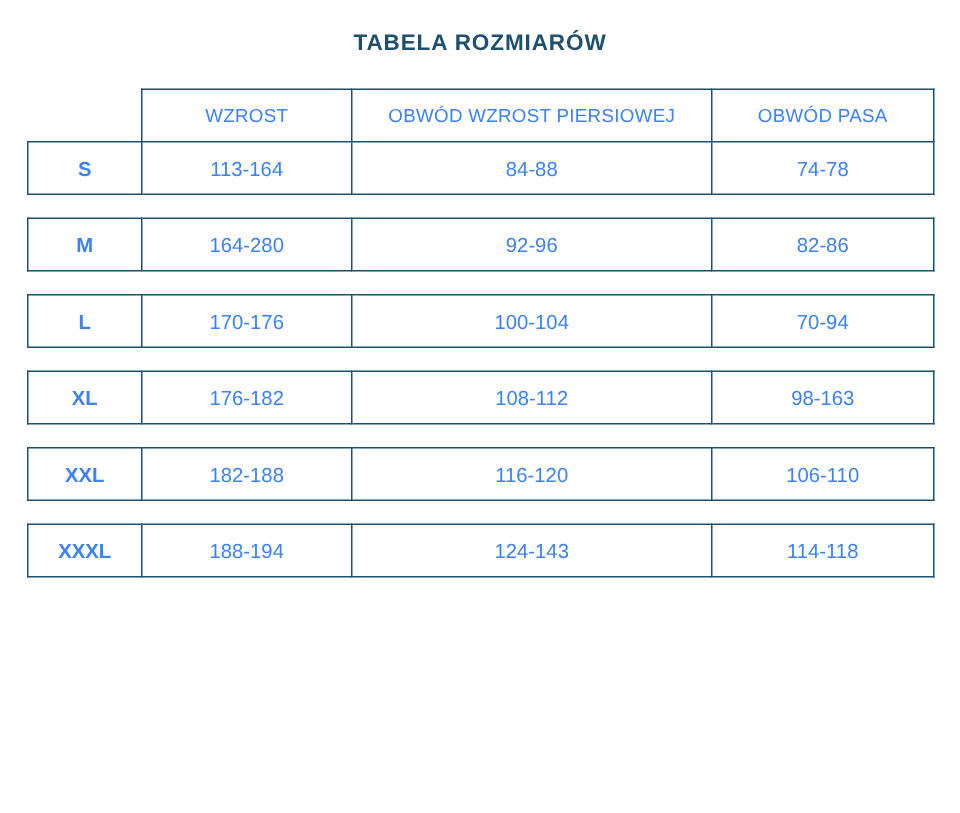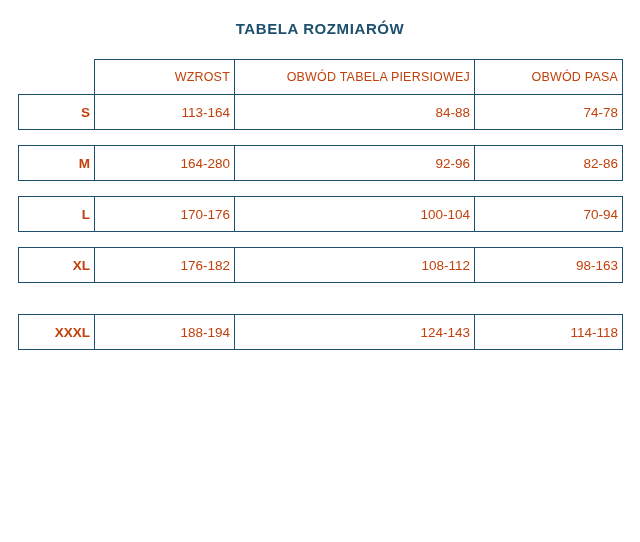--- a/index.html
+++ b/index.html
@@ -33,24 +33,24 @@
     margin: 22px 18px 0 18px;
   }
   table.size-table {
     width: 604px;
     border-collapse: collapse;
     table-layout: fixed;
   }
   table.size-table td {
     border: 1px solid #1d4f6e;
     height: 35px;
-    text-align: right;
+    text-align: center;
     vertical-align: middle;
     font-size: 13.5px;
-    color: #c2410c;
+    color: #3b82f6;
     padding: 0 4px;
     box-sizing: border-box;
   }
   
   col.c0 { width: 76px; }
   col.c1 { width: 140px; }
   col.c2 { width: 240px; }
   col.c3 { width: 148px; }
 
   
@@ -88,21 +88,21 @@
       <colgroup>
         <col class="c0">
           <col class="c1">
           <col class="c2">
           <col class="c3">
       </colgroup>
       <tbody>
         <tr class="head">
           <td class="corner"></td>
           <td class="head-cell">WZROST</td>
-          <td class="head-cell">OBWÓD TABELA PIERSIOWEJ</td>
+          <td class="head-cell">OBWÓD WZROST PIERSIOWEJ</td>
           <td class="head-cell">OBWÓD PASA</td>
         </tr>
 
         <tr>
           <td class="label">S</td>
           <td>113-164</td>
           <td>84-88</td>
           <td>74-78</td>
         </tr>
 
@@ -150,20 +150,26 @@
           <td>98-163</td>
         </tr>
 
         <tr class="spacer">
           <td></td>
           <td></td>
           <td></td>
           <td></td>
         </tr>
 
+        <tr>
+          <td class="label">XXL</td>
+          <td>182-188</td>
+          <td>116-120</td>
+          <td>106-110</td>
+        </tr>
 
         <tr class="spacer">
           <td></td>
           <td></td>
           <td></td>
           <td></td>
         </tr>
 
         <tr>
           <td class="label">XXXL</td>

